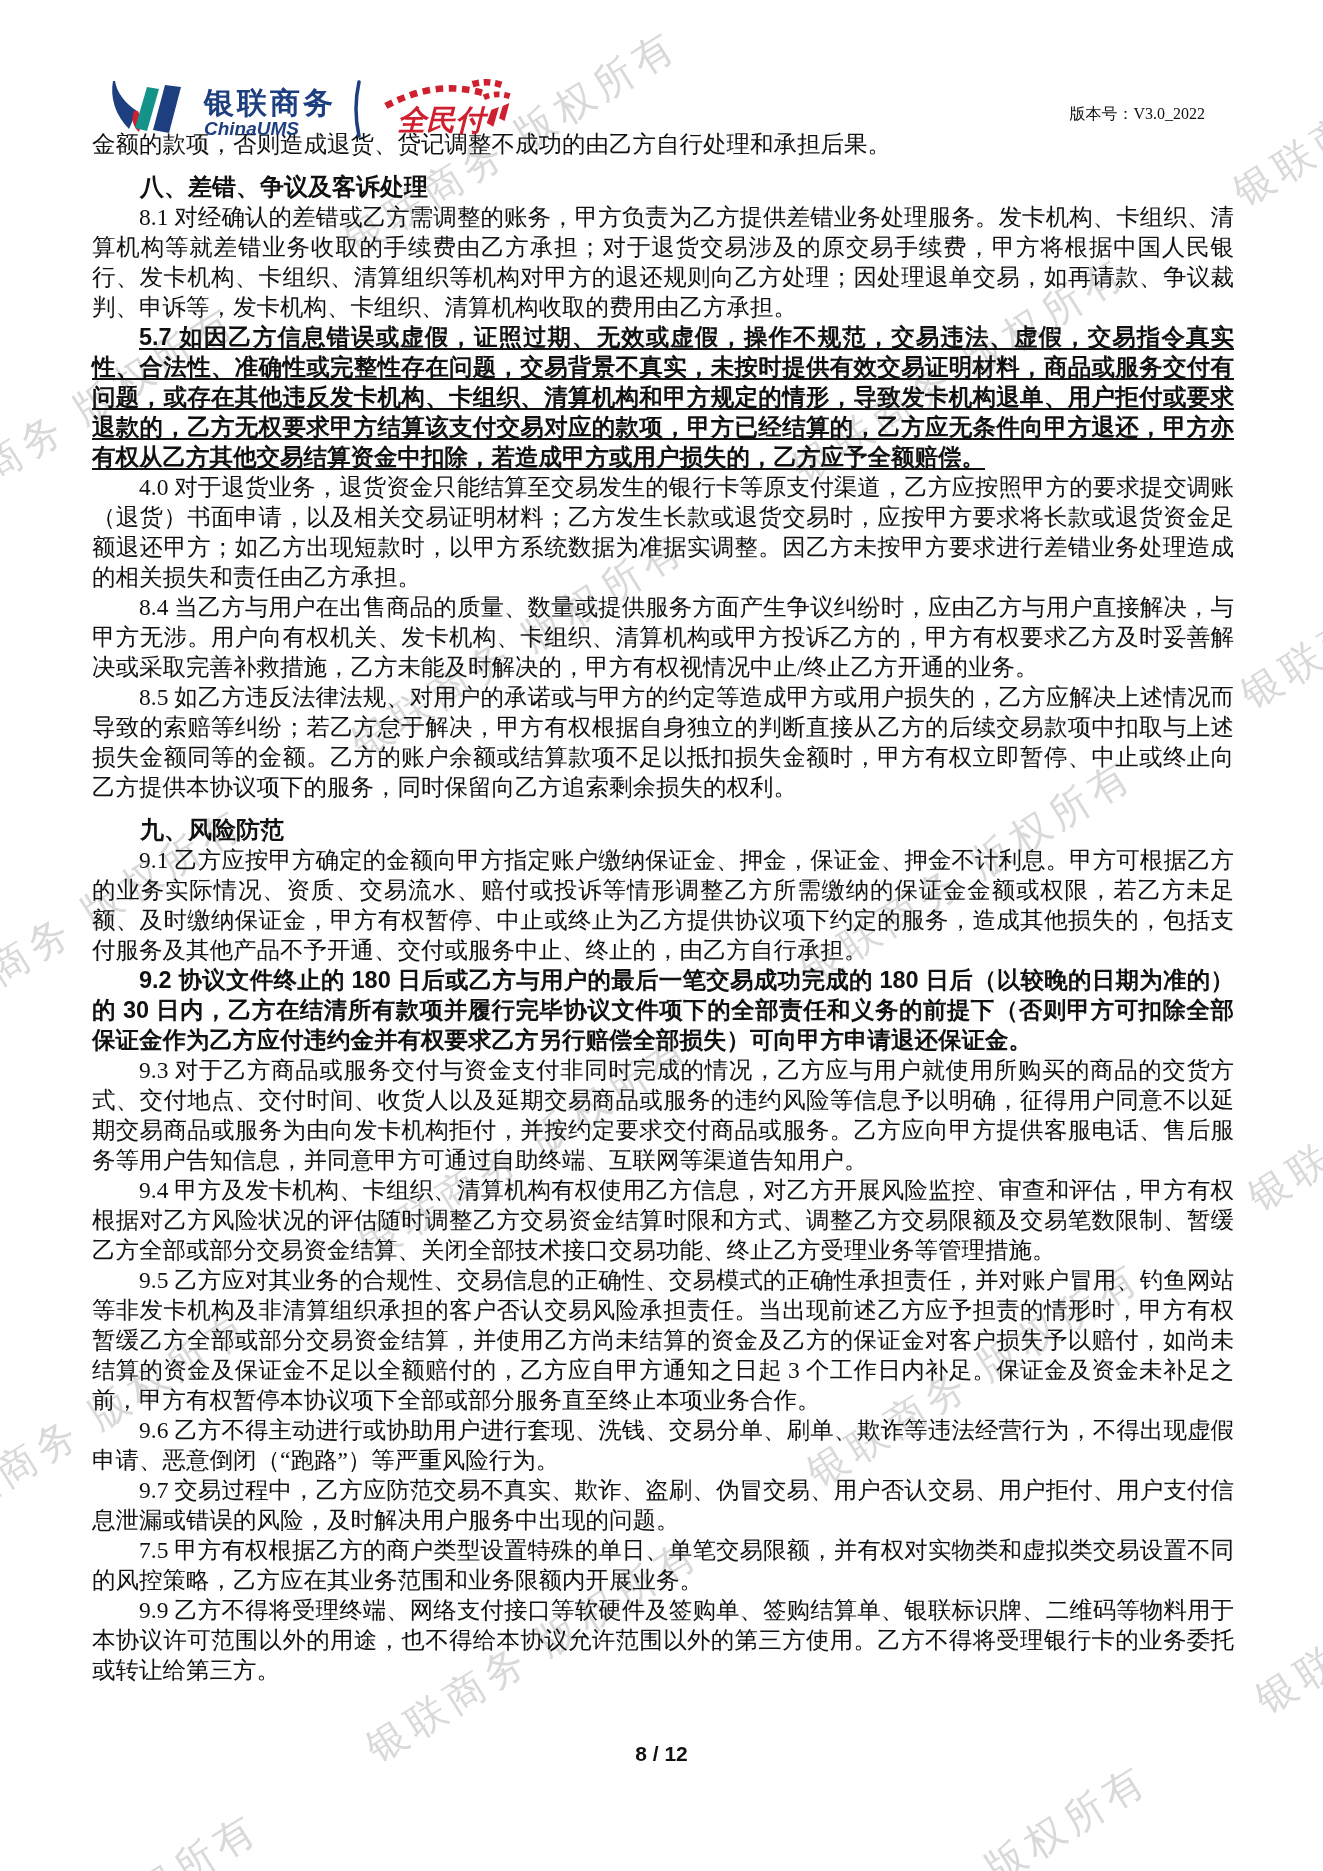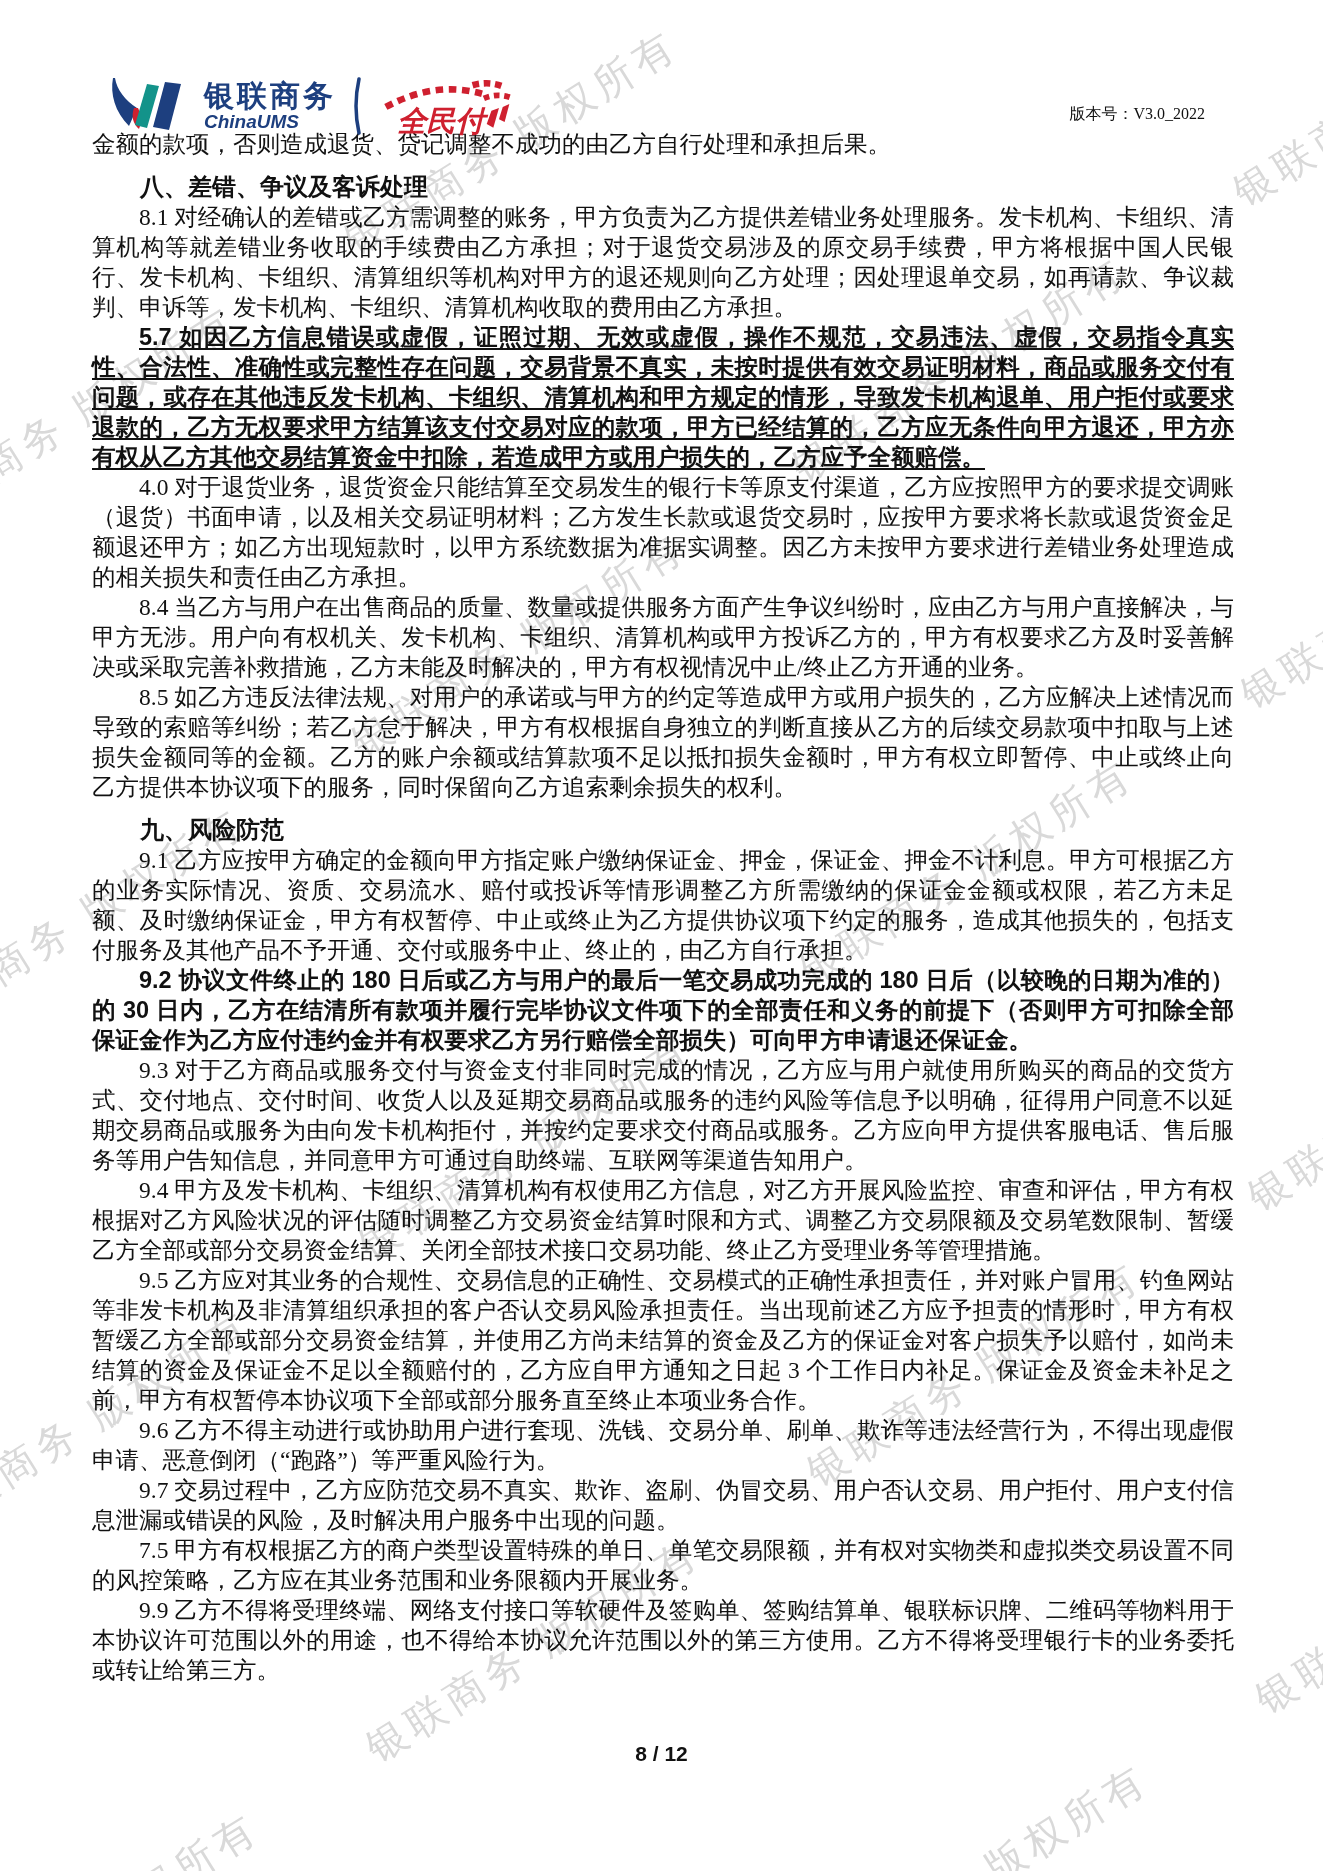--- a/index.html
+++ b/index.html
@@ -21,21 +21,21 @@
   .wm-text{
     position:absolute;
     font-family:"Liberation Sans","DejaVu Sans",sans-serif;
     font-size:40px;letter-spacing:6px;white-space:nowrap;
     color:var(--wm,#d9d9d9);
   }
   
   .header{position:absolute;left:0;top:0;width:100%;z-index:2;}
   .logo-row{
     position:absolute;left:106px;top:74px;
-    display:flex;align-items:center;gap:14px;height:64px;
+    display:flex;align-items:flex-end;gap:14px;height:64px;
   }
   .brand-text{display:flex;flex-direction:column;justify-content:center;line-height:1;}
   .brand-cn{
     font-family:"Liberation Sans","DejaVu Sans",sans-serif;
     font-weight:bold;font-size:30px;letter-spacing:3px;color:var(--navy,#1d3f7f);
   }
   .brand-en{
     font-family:"Liberation Sans","DejaVu Sans",sans-serif;
     font-style:italic;font-weight:bold;font-size:19px;margin-top:1px;color:var(--navy,#1d3f7f);
   }

